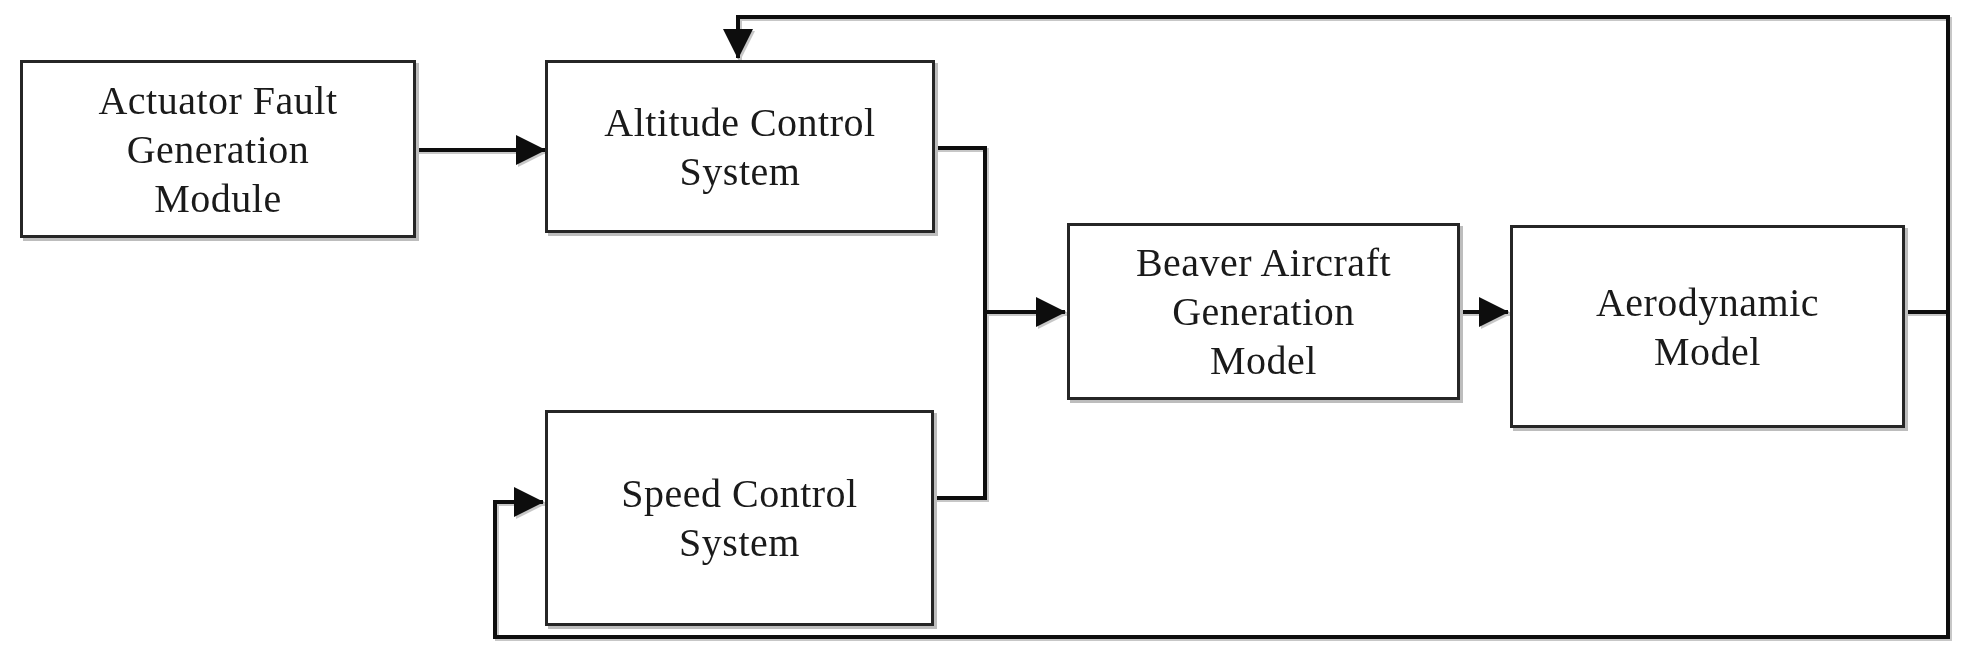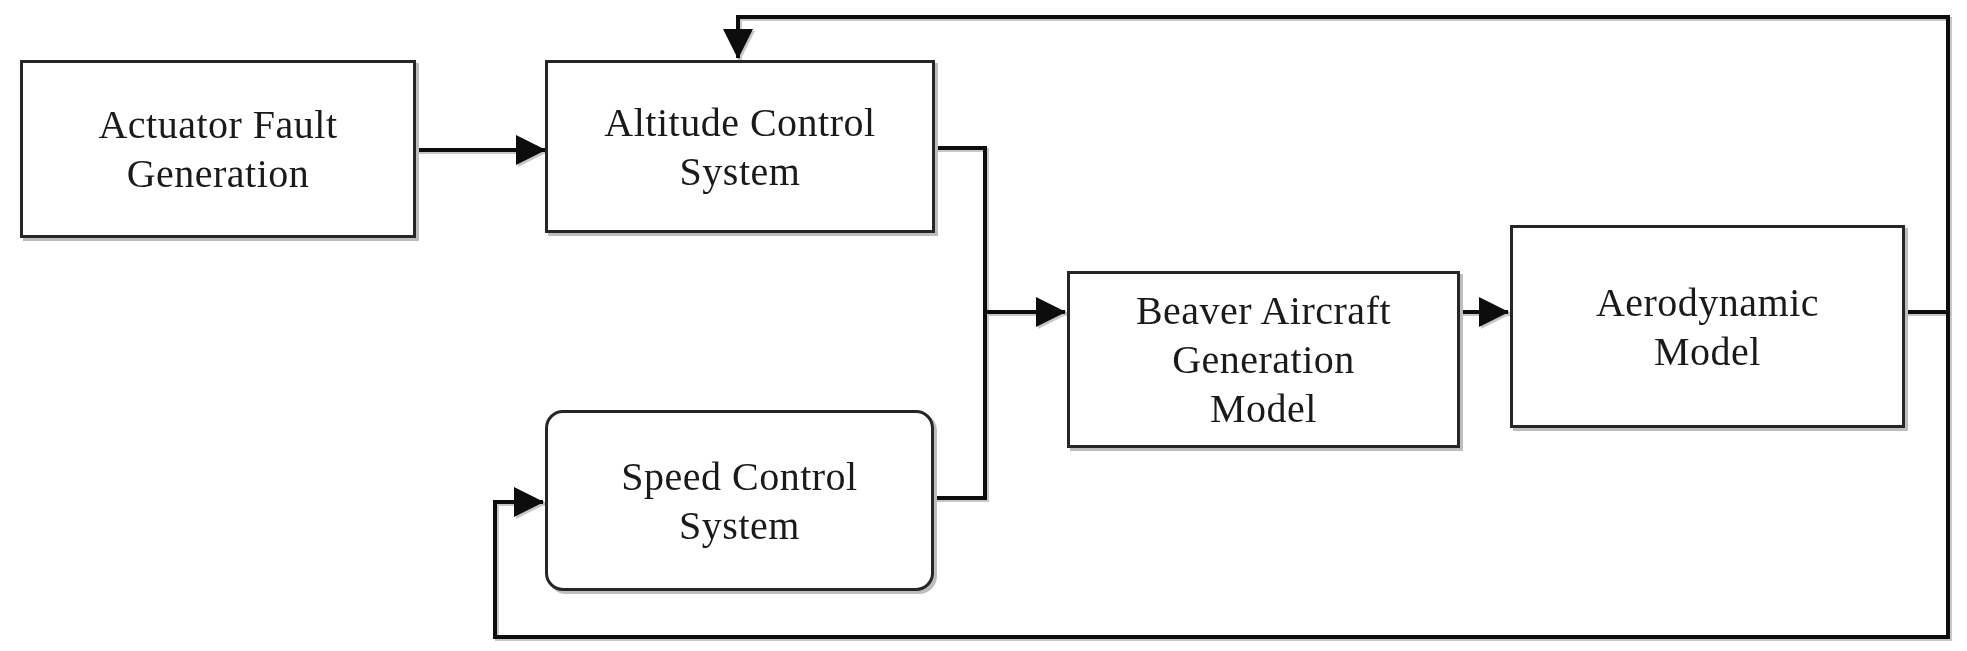--- a/index.html
+++ b/index.html
@@ -22,22 +22,22 @@
     display:flex;flex-direction:column;
     align-items:center;justify-content:center;
     text-align:center;
     color:#1a1a1a;
     font-size:40px;line-height:49px;
     letter-spacing:0.5px;
   }
   .node span{display:block;white-space:nowrap;}
   #node-actuator{left:20px;top:60px;width:396px;height:178px;}
   #node-altitude{left:545px;top:60px;width:390px;height:173px;text-align:center;}
-  #node-speed{left:545px;top:410px;width:389px;height:181px;border-radius:18px;}
-  #node-beaver{left:1067px;top:223px;width:393px;height:177px;margin-top:48px;}
+  #node-speed{left:545px;top:410px;width:389px;height:216px;}
+  #node-beaver{left:1067px;top:223px;width:393px;height:177px;}
   #node-aero{left:1510px;top:225px;width:395px;height:203px;}
 </style>
 </head>
 <body>
 
 <div class="stage">
 
   <svg class="wires" viewBox="0 0 1967 651" xmlns="http://www.w3.org/2000/svg">
     <defs>
       <marker id="arrow" viewBox="0 0 30 30" refX="29" refY="15" markerWidth="30" markerHeight="30" orient="auto" markerUnits="userSpaceOnUse">
@@ -60,20 +60,21 @@
     <polyline points="1903,312 1948,312"></polyline>
 
     <polyline points="1948,312 1948,17 738,17 738,58" marker-end="url(#arrow)"></polyline>
 
     <polyline points="1948,312 1948,637 495,637 495,502 543,502" marker-end="url(#arrow)"></polyline>
   </svg>
 
   <div class="node" id="node-actuator">
     <span>Actuator Fault</span>
     <span>Generation</span>
+    <span>Module</span>
   </div>
 
   <div class="node" id="node-altitude">
     <span>Altitude Control</span>
     <span>System</span>
   </div>
 
   <div class="node" id="node-speed">
     <span>Speed Control</span>
     <span>System</span>

